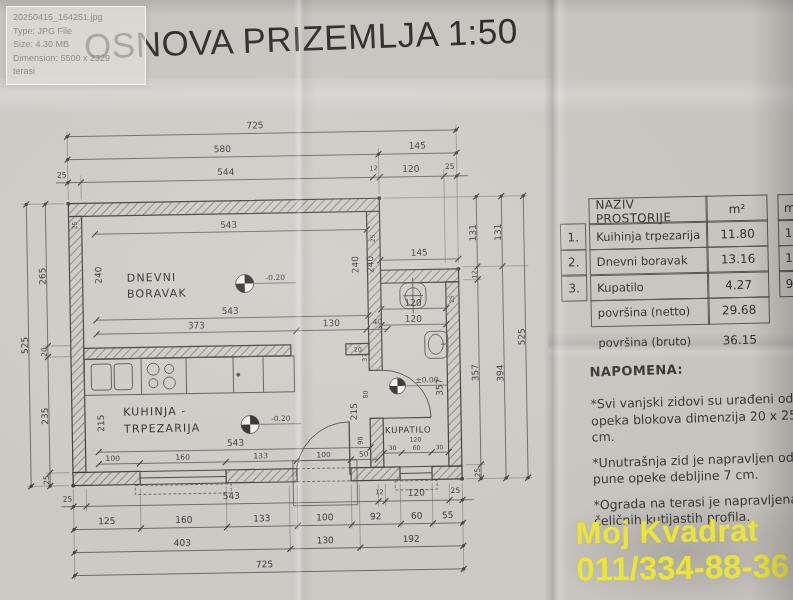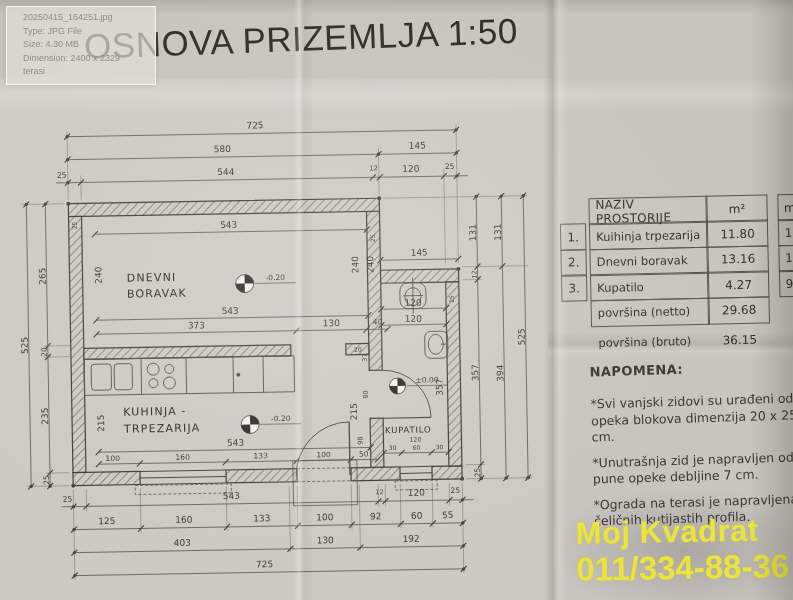--- a/index.html
+++ b/index.html
@@ -28,21 +28,21 @@
   }
   .sheet-light{
     position:absolute;left:0;top:78px;width:552px;height:522px;z-index:0;pointer-events:none;
     background:rgba(255,255,255,.10);
   }
   .tooltip{
     position:absolute;left:6px;top:6px;width:126px;z-index:10;
     background:rgba(227,224,219,.68);
     border:1px solid rgba(250,248,244,.9);
     box-shadow:0 0 5px rgba(110,106,100,.25);
-    padding:4px 6px 5px 16px;
+    padding:4px 6px 5px 6px;
     font-size:9px;line-height:1.5;color:#918d86;
   }
   .title{
     position:absolute;left:84px;top:18px;width:480px;z-index:2;
     font-size:35px;letter-spacing:.5px;color:#302e2b;
     transform:rotate(-2.1deg);white-space:nowrap;
   }
   svg.plan{position:absolute;left:0;top:0;z-index:1;}
   .dl{font-family:"DejaVu Sans",sans-serif;fill:#3b3936;font-size:9px;text-anchor:middle;}
   .s{font-size:7.5px;} .xs{font-size:6.5px;} .t6{font-size:6px;}
@@ -377,21 +377,21 @@
     </g>
   </g>
 </svg>
 
 <div class="title">OSNOVA PRIZEMLJA 1:50</div>
 
 <div class="tooltip">
   <div>20250415_164251.jpg</div>
   <div>Type: JPG File</div>
   <div>Size: 4.30 MB</div>
-  <div>Dimension: 2400 x 2329</div>
+  <div>Dimension: 5500 x 2329</div>
   <div>terasi</div>
 </div>
 
 <div class="room-table">
   <div class="tr hdr">
     <div class="td td-num ghost"></div>
     <div class="td td-name">NAZIV PROSTORIJE</div>
     <div class="td td-area">m²</div>
     <div class="td td-extra">m</div>
   </div>

